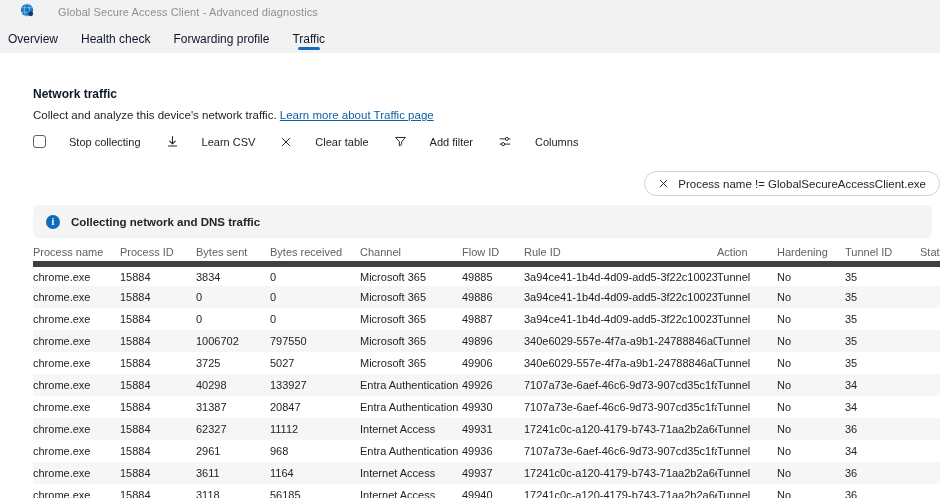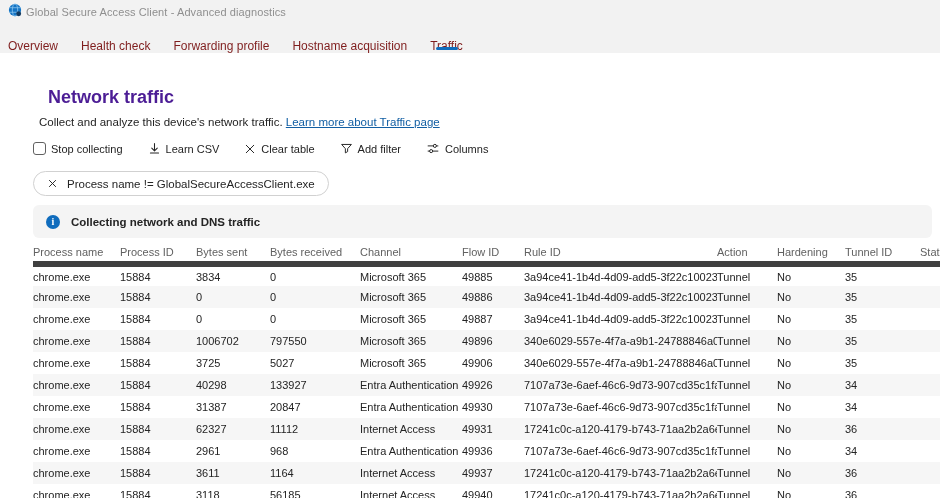--- a/index.html
+++ b/index.html
@@ -1,43 +1,43 @@
 <!DOCTYPE html>
 <html><head>
 <meta charset="utf-8">
 <style>
   * { margin:0; padding:0; box-sizing:border-box; }
   html,body { width:940px; height:498px; overflow:hidden; background:#fff;
               font-family:"Liberation Sans", sans-serif; }
   .window { width:940px; height:498px; position:relative; background:#fff; overflow:hidden; }
 
   
-  .titlebar { height:24px; background:#f2f2f2; display:flex; align-items:center; padding-left:8px; gap:4px; }
+  .titlebar { height:24px; background:#f2f2f2; display:flex; align-items:center; padding-left:20px; gap:24px; }
   .title-text { font-size:11px; color:#8f8f8f; letter-spacing:.1px; }
 
   
   .tabbar { height:29px; background:#f2f2f2; display:flex; align-items:stretch; gap:23px; padding-left:8px; }
-  .tab { position:relative; display:flex; align-items:flex-end; font-size:12px; color:#7f1d1d; cursor:pointer; }
+  .tab { position:relative; display:flex; align-items:center; font-size:12px; color:#0f172a; cursor:pointer; }
   .tab.selected { font-weight:400; }
   .tab-underline { position:absolute; bottom:3px; left:50%; transform:translateX(-50%);
                    width:22px; height:3px; border-radius:2px; background:#0f6cbd; }
 
   
   .content { padding-left:33px; }
-  h1.page-title { margin-top:34px; font-size:18px; font-weight:700; color:#4c1d95;margin-left:15px; }
-  .desc { margin-top:8px; font-size:11.5px; color:#242424;margin-left:6px; }
+  h1.page-title { margin-top:34px; font-size:12px; font-weight:700; color:#0f172a; }
+  .desc { margin-top:8px; font-size:11.5px; color:#242424; }
   .desc a { color:#115ea3; text-decoration:underline; cursor:pointer; }
 
   .toolbar { margin-top:14px; display:flex; align-items:center; gap:25px; }
-  .tool { display:flex; align-items:center; gap:5px; background:none; border:none;
+  .tool { display:flex; align-items:center; gap:23px; background:none; border:none;
           font-family:"Liberation Sans", sans-serif; font-size:11px; color:#242424; cursor:pointer; }
   .checkbox { width:13px; height:13px; border:1px solid #616161; border-radius:3px; background:#fff; display:inline-block; }
   .tool svg { display:block; }
 
-  .filterrow { margin-top:16px; display:flex; gap:9px; }
+  .filterrow { margin-top:23px; display:flex; gap:9px;justify-content:flex-end; }
   .pill { display:flex; align-items:center; gap:9px; border:1px solid #d1d1d1; border-radius:14px;
           height:25px; padding:0 13px; font-size:11.5px; color:#242424; background:#fff; cursor:pointer; }
   .pill svg { display:block; }
 
   .banner { margin-top:9px; width:899px; height:33px; background:#f4f4f4; border-radius:6px;
             display:flex; align-items:center; gap:11px; padding-left:13px; }
   .info-icon { width:14px; height:14px; border-radius:50%; background:#0f6cbd; color:#fff;
                font-size:10px; font-weight:700; font-family:"Liberation Serif", serif;
                display:flex; align-items:center; justify-content:center; flex:0 0 auto; }
   .banner-text { font-weight:700; font-size:11.5px; color:#242424; }
@@ -69,23 +69,20 @@
 
   <div class="tabbar">
     <div class="tab">
         <span>Overview</span>
       </div>
     <div class="tab">
         <span>Health check</span>
       </div>
     <div class="tab">
         <span>Forwarding profile</span>
-      </div>
-    <div class="tab">
-        <span>Hostname acquisition</span>
       </div>
     <div class="tab selected">
       <span>Traffic</span>
       <span class="tab-underline"></span>
     </div>
   </div>
 
   <div class="content">
     <h1 class="page-title">Network traffic</h1>
 

